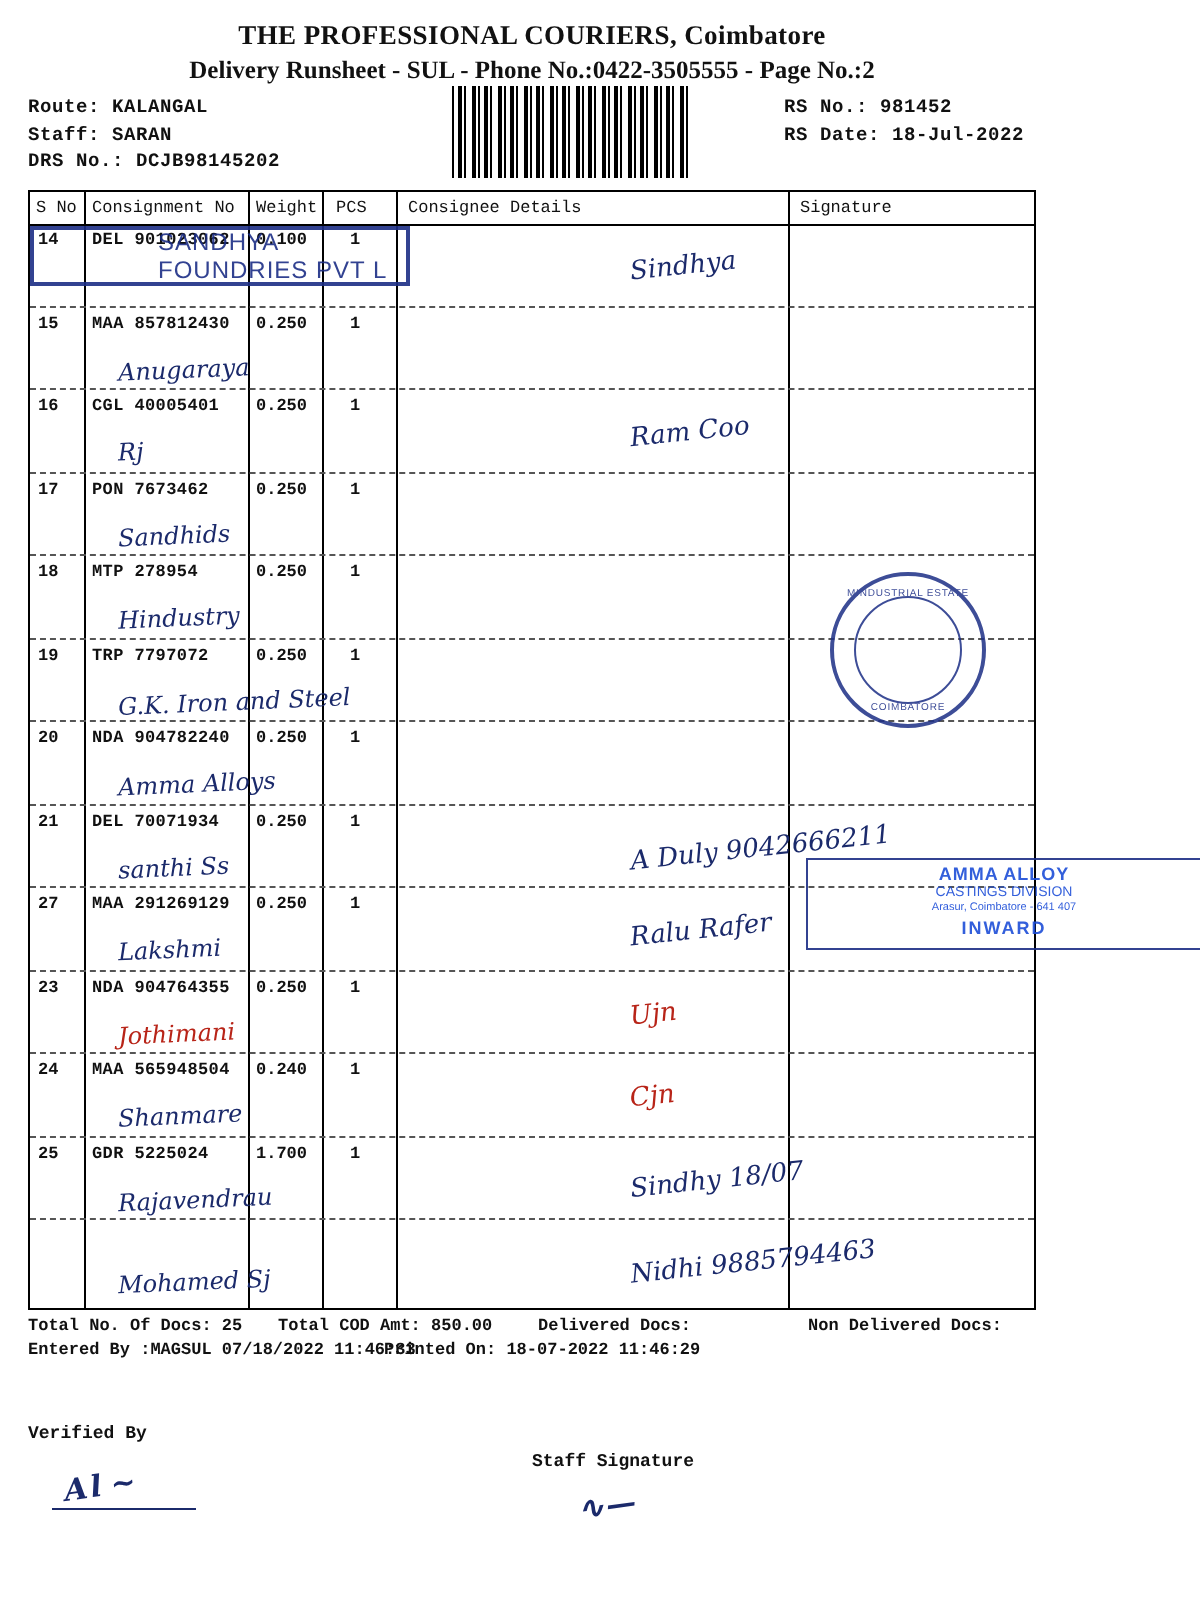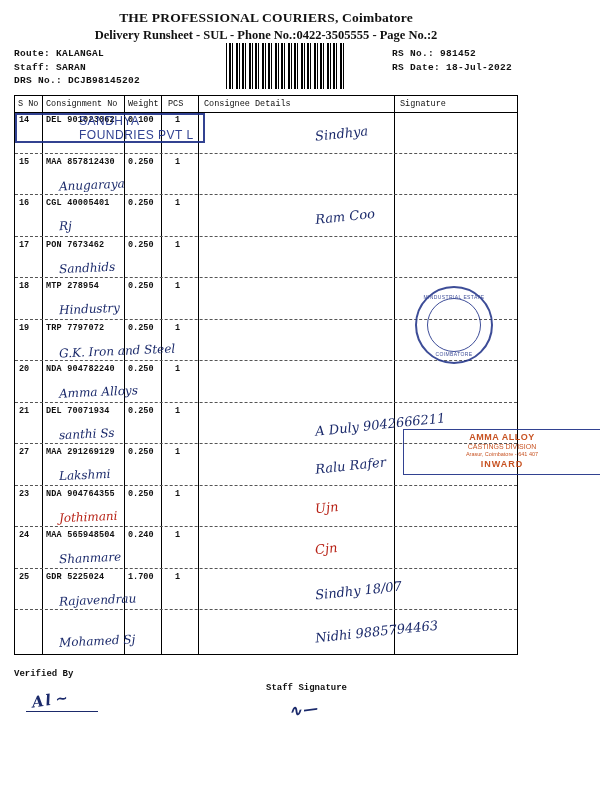--- a/index.html
+++ b/index.html
@@ -211,21 +211,21 @@
   }
   .stamp-arc-text.bot { top: auto; bottom: 5px; }
 
   .stamp-amma {
     position: absolute;
     left: 388px;
     top: 333px;
     width: 196px;
     height: 44px;
     border: 1.5px solid #1c2e86;
-    color: #c2410c;
+    color: #1d4ed8;
     font-family: "Liberation Sans", sans-serif;
     text-align: center;
     opacity: .9;
     overflow: hidden;
   }
   .stamp-amma .l1 { font-size: 9px; font-weight: bold; margin-top: 2px; letter-spacing: .5px;}
   .stamp-amma .l2 { font-size: 7px; margin-top: 1px; }
   .stamp-amma .l3 { font-size: 5.5px; margin-top: 1px; }
   .stamp-amma .l4 { font-size: 9px; font-weight: bold; margin-top: 2px; letter-spacing: 1px;}
 
@@ -439,20 +439,28 @@
     </div>
 
     <div class="stamp-amma">
       <div class="l1">AMMA ALLOY</div>
       <div class="l2">CASTINGS DIVISION</div>
       <div class="l3">Arasur, Coimbatore - 641 407</div>
       <div class="l4">INWARD</div>
     </div>
   </div>
 
+  <div class="footer">
+    <span class="fl f1">Total No. Of Docs: 25</span>
+    <span class="fl f2">Total COD Amt: 850.00</span>
+    <span class="fl f3">Delivered Docs:</span>
+    <span class="fl f4">Non Delivered Docs:</span>
+    <span class="fl f5">Entered By :MAGSUL 07/18/2022 11:46:33</span>
+    <span class="fl f6">Printed On: 18-07-2022 11:46:29</span>
+  </div>
 
   <div class="sign-area">
     <span class="lbl lbl-verified">Verified By</span>
     <span class="lbl lbl-staff">Staff Signature</span>
 
     <span class="sig-mark sig-verified">A l  ~</span>
     <span class="sig-mark sig-staff"> ∿ —</span>
 
     <div class="strike" style="left:12px; top:42px; width:72px;"></div>
 

